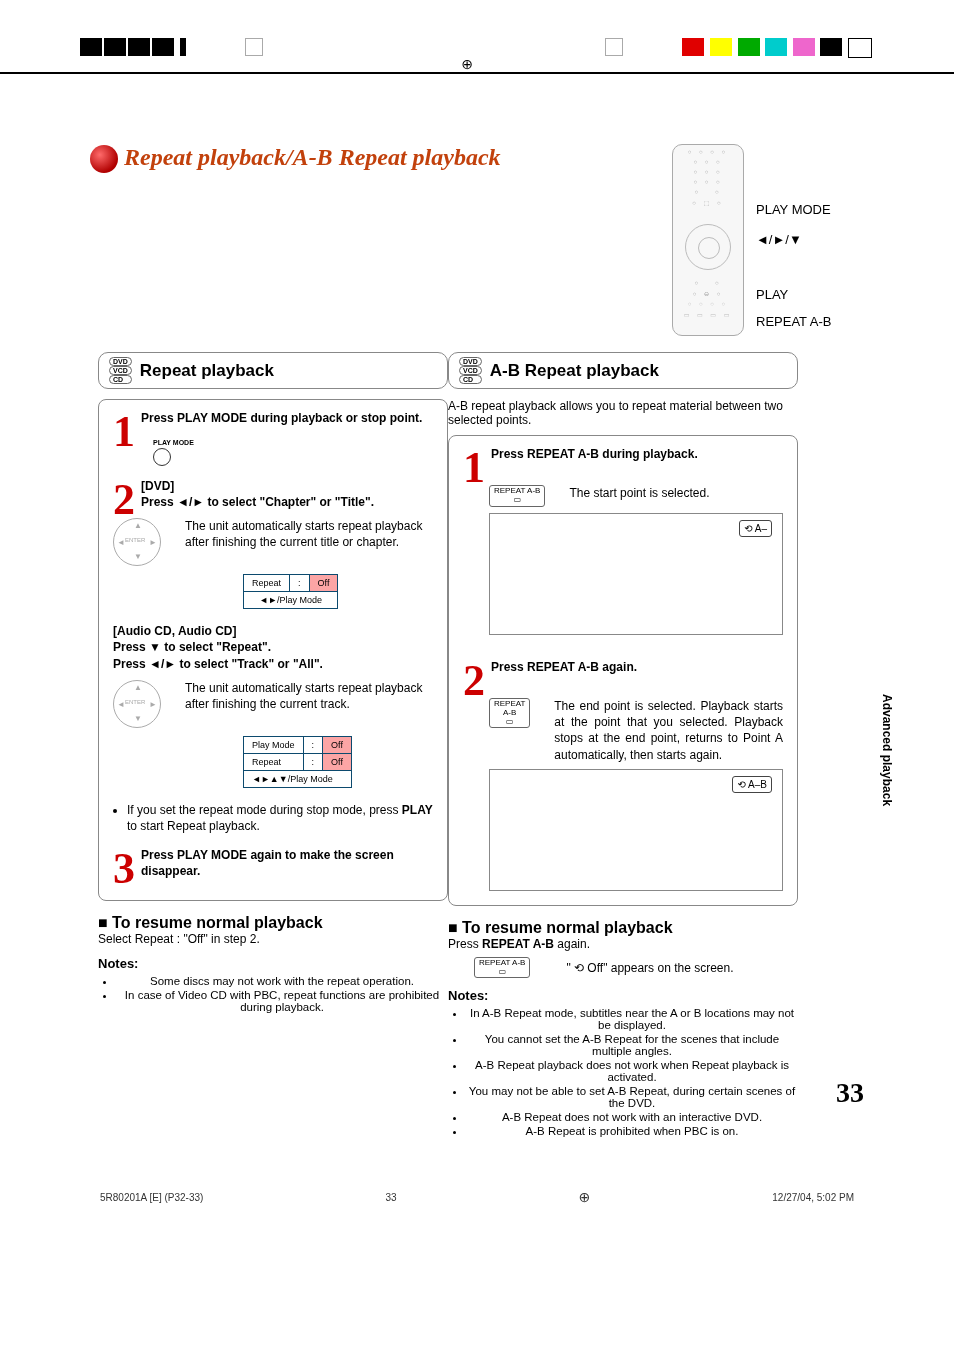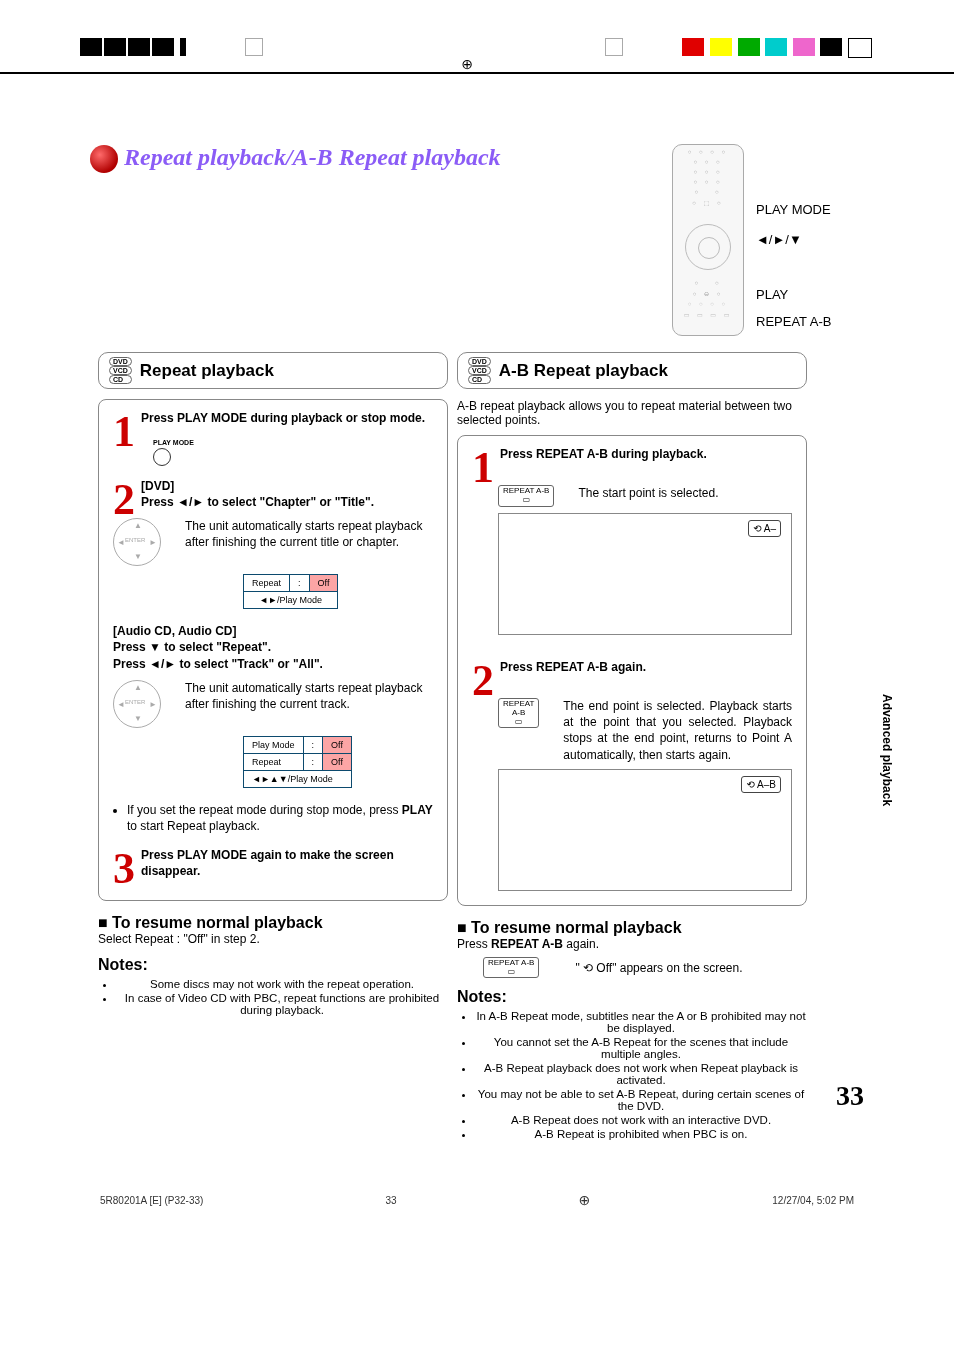--- a/index.html
+++ b/index.html
@@ -60,21 +60,21 @@
     border-radius:50%;
     background: radial-gradient(circle at 35% 35%, #ff6b6b, #b00000 70%);
     vertical-align: middle;
     margin-right:6px;
   }
   .page-title {
     font-style: italic;
     font-weight: bold;
     font-size: 24px;
     font-family: "Times New Roman", serif;
-    color: #8b5cf6;
+    color: #c2410c;
     margin-bottom: 0;
   }
   .head-row { display:flex; align-items:flex-start; }
   .remote-area {
     margin-left:auto;
     width: 210px;
     position: relative;
   }
   .remote {
     width: 70px;
@@ -94,21 +94,21 @@
   .remote .circle-pad::before{
     content:""; position:absolute; top:12px; left:12px; width:20px; height:20px;
     border:1px solid #bbb; border-radius:50%;
   }
   .remote .row { text-align:center; font-size:6px; color:#bbb; letter-spacing:3px; margin-top:4px;}
   .remote-label {
     position:absolute;
     font-size:13px;
     left:92px;
   }
-  .cols { display:flex; gap:9px; margin-top:16px;padding-left:8px; }
+  .cols { display:flex; gap:0; margin-top:16px;padding-left:8px; }
   .col { width: 350px; }
   .section-head {
     border:1px solid #888;
     border-radius:10px;
     padding:4px 10px;
     font-size:17px;
     font-weight:bold;
     display:flex;
     align-items:center;
     gap:8px;
@@ -156,21 +156,21 @@
   .tv-box {
     border:1px solid #888; height:120px; margin:6px 0 12px 26px; position:relative;
     background:#fff;
   }
   .tv-badge {
     position:absolute; top:6px; right:10px; font-size:10px;
     border:1px solid #444; padding:1px 4px; border-radius:3px;
   }
   .sub-h { font-weight:bold; font-size:16px; margin-top:13px;}
   .sub-h::before { content:"■ "; }
-  .notes-h { font-weight:bold; font-size:16px; margin-top:10px;}
+  .notes-h { font-weight:bold; font-size:13px; margin-top:10px;}
   ul.notes { margin:4px 0 0 6px; padding-left:12px; font-size:11.5px;}
   ul.notes li { margin-bottom:2px;text-align:center;}
   .side-tab {
     position:absolute; right:60px; top:620px;
     writing-mode: vertical-rl;
     font-weight:bold; font-size:12px;
   }
   .page-num {
     position:absolute; right:90px; bottom:60px;
     font-size:28px; font-weight:bold; font-family:"Times New Roman",serif;
@@ -244,21 +244,21 @@
           <span>DVD</span>
           <span>VCD</span>
           <span>CD</span>
         </span>
         <span>Repeat playback</span>
       </div>
 
       <div class="box">
         <div class="step">
           <span class="big-num">1</span>
-          <div class="step-text"><b>Press PLAY MODE during playback or stop mode.</b></div>
+          <div class="step-text"><b>Press PLAY MODE during playback or stop point.</b></div>
           <div style="text-align:left; margin:12px 0 0 40px;">
             <div style="font-size:7px;font-weight:bold">PLAY MODE</div>
             <div style="width:16px;height:16px;border:1.5px solid #333;border-radius:50%"></div>
           </div>
         </div>
 
         <div class="step">
           <span class="big-num">2</span>
           <div class="step-text">
             <b>[DVD]</b><br>
@@ -379,21 +379,21 @@
 
       <div class="sub-h">To resume normal playback</div>
       <div style="font-size:12px">Press <b>REPEAT A-B</b> again.</div>
       <div style="margin:6px 0 0 26px; display:flex; gap:30px; align-items:center;">
         <span class="tiny-icon">REPEAT A-B<br>▭</span>
         <span style="font-size:12px">" ⟲ Off" appears on the screen.</span>
       </div>
 
       <div class="notes-h">Notes:</div>
       <ul class="notes">
-        <li>In A-B Repeat mode, subtitles near the A or B prohibited may not be displayed.</li>
+        <li>In A-B Repeat mode, subtitles near the A or B locations may not be displayed.</li>
         <li>You cannot set the A-B Repeat for the scenes that include multiple angles.</li>
         <li>A-B Repeat playback does not work when Repeat playback is activated.</li>
         <li>You may not be able to set A-B Repeat, during certain scenes of the DVD.</li>
         <li>A-B Repeat does not work with an interactive DVD.</li>
         <li>A-B Repeat is prohibited when PBC is on.</li>
       </ul>
     </div>
   </div>
 
   <div class="side-tab">Advanced playback</div>

